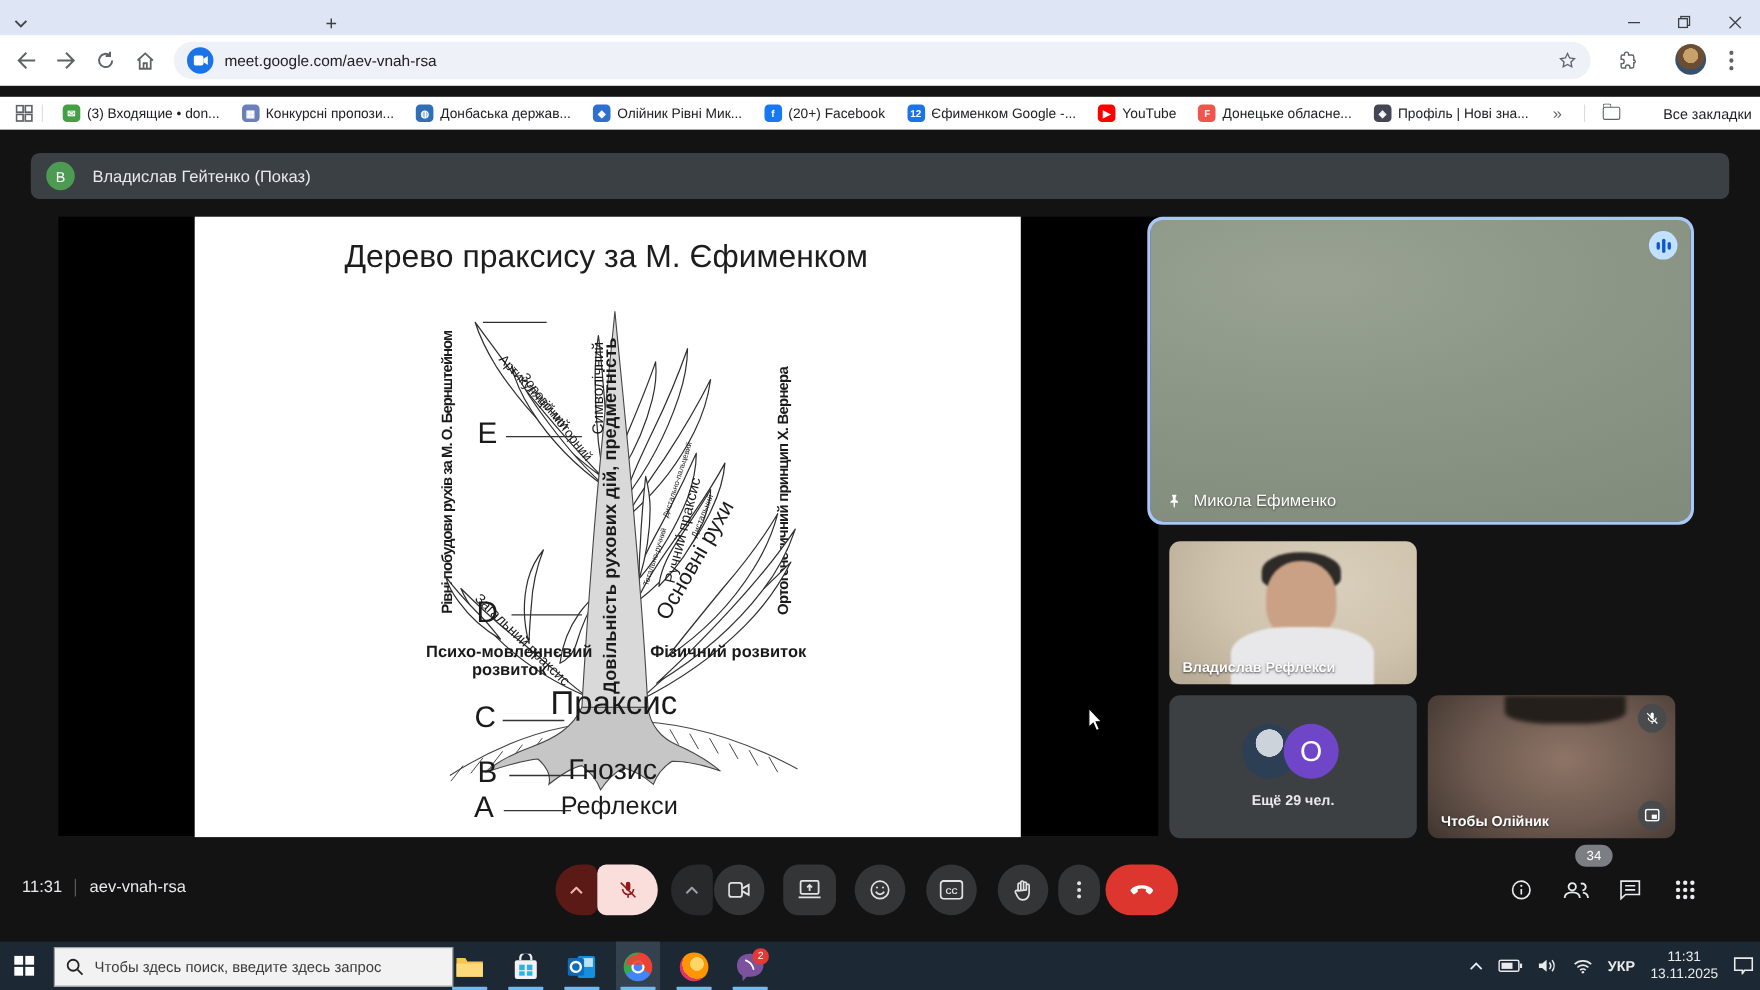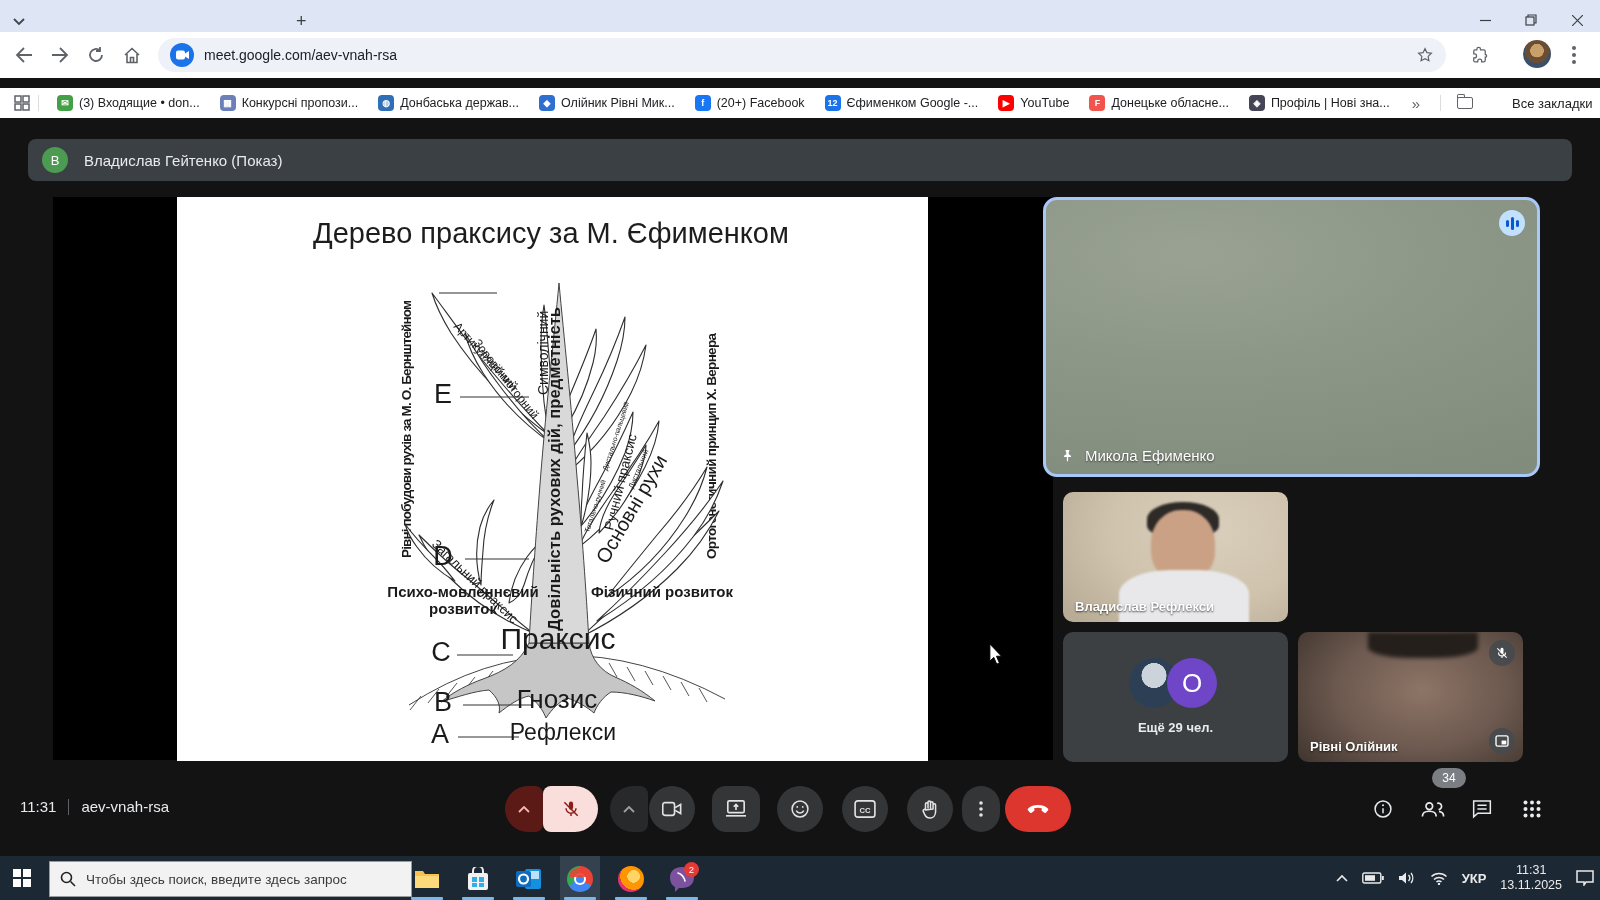--- a/index.html
+++ b/index.html
@@ -375,21 +375,21 @@
             <path d="M6,11 a6,6 0 0 0 12,0 M12,17 v3.5"></path>
             <line x1="4" y1="4" x2="20" y2="20"></line>
           </svg>
       </div>
       <div class="badge-ic" style="right:8px;bottom:8px;background:rgba(70,74,77,.92)">
         <svg width="14" height="12" viewBox="0 0 16 14">
             <rect x="1" y="1" width="14" height="12" rx="2" fill="none" stroke="#fff" stroke-width="1.6"></rect>
             <rect x="7.5" y="6.5" width="5.5" height="4.5" fill="#fff"></rect>
           </svg>
       </div>
-      <div class="nm">Рівні Олійник</div>
+      <div class="nm">Чтобы Олійник</div>
     </div>
 
     <div class="badge34">34</div>
 
     <div class="controls">
       <div class="meet-time">
         <span>11:31</span>
         <span class="dv"></span>
         <span>aev-vnah-rsa</span>
       </div>

